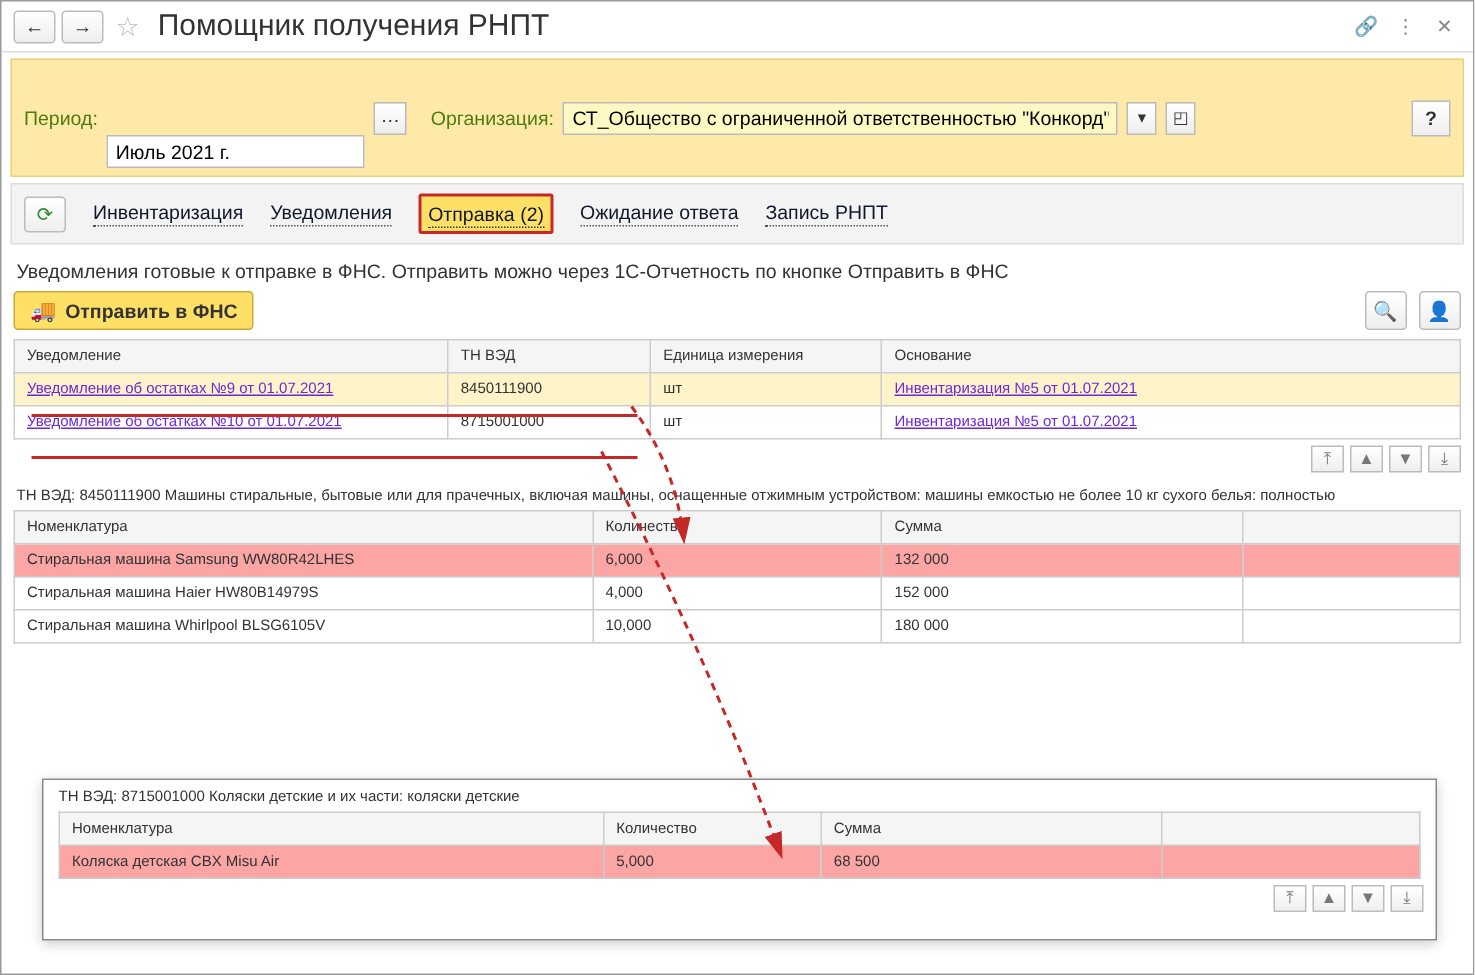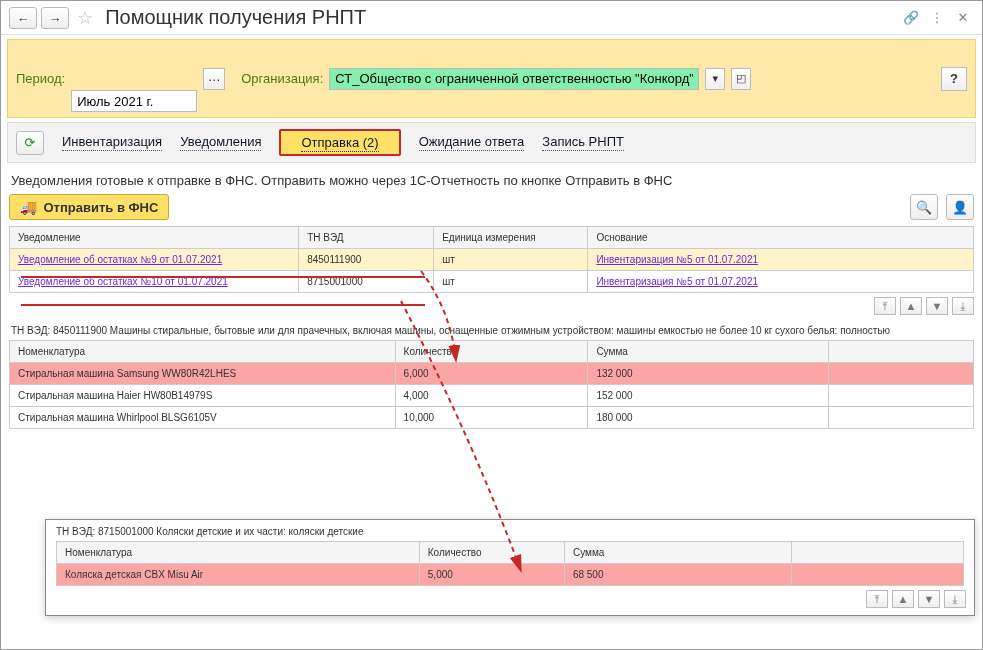--- a/index.html
+++ b/index.html
@@ -57,34 +57,34 @@
     padding: 5px 8px;
     display: flex;
     align-items: center;
     gap: 6px;
   }
   .filter-bar label { color: #4d7c0f; }
   .period-input {
     background: #fff;
     border: 1px solid #bbb;
     height: 22px;
-    width: 126px;
+    width: 172px;
     padding: 0 5px;
     font-size: 13px;
     margin-top: 45px;
   }
   .period-btn {
     border: 1px solid #bbb;
     background: linear-gradient(#fff,#eee);
     width: 22px; height: 22px;
     text-align:center;
     cursor:pointer;
   }
   .org-input {
-    background: #86efac;
+    background: #fef9c3;
     border: 1px solid #bbb;
     height: 22px;
     width: 370px;
     padding: 0 5px;
     font-size: 13px;
   }
   .small-btn {
     border: 1px solid #bbb;
     background: linear-gradient(#fff,#eee);
     width: 20px; height: 22px;
@@ -124,21 +124,21 @@
     text-decoration: underline dotted;
     border-bottom: 1px dotted #333;
     text-decoration: none;
     border-bottom: 1px dotted #555;
     padding-bottom:1px;
     cursor:pointer;
   }
   .tab-active {
     background: #ffe066;
     border: 2px solid #c62828;
-    padding: 4px 20px;
+    padding: 4px 4px;
     border-radius: 2px;
   }
   .tab-active .tab-link {
     border-bottom: 1px dotted #333;
     font-weight: normal;
   }
   .hint-text {
     margin: 10px 10px 6px 10px;
     font-size: 13px;
   }
@@ -198,27 +198,27 @@
   .detail-label {
     margin: 10px 10px 4px 10px;
     font-size: 10px;
   }
   .detail-table th:first-child, .detail-table td:first-child { width:40%; }
   .detail-table .qty { width:20%; }
   .detail-table .sum { width:25%; }
   
   .overlay-panel {
     position: absolute;
-    left: 44px;
+    left: 27px;
     top: 518px;
     width: 930px;
     background: #fff;
     border: 1px solid #888;
     box-shadow: 0 2px 8px rgba(0,0,0,0.2);
-    padding-bottom: 5px;
+    padding-bottom: 16px;
   }
   .overlay-panel .detail-label { margin: 6px 10px 4px 10px; }
   .overlay-panel table.data { width: calc(100% - 20px); margin: 0 10px; }
   .redline {
     position:absolute;
     background:#c62828;
     height:2px;
     pointer-events:none;
   }
   svg.anno { position:absolute; pointer-events:none; }

